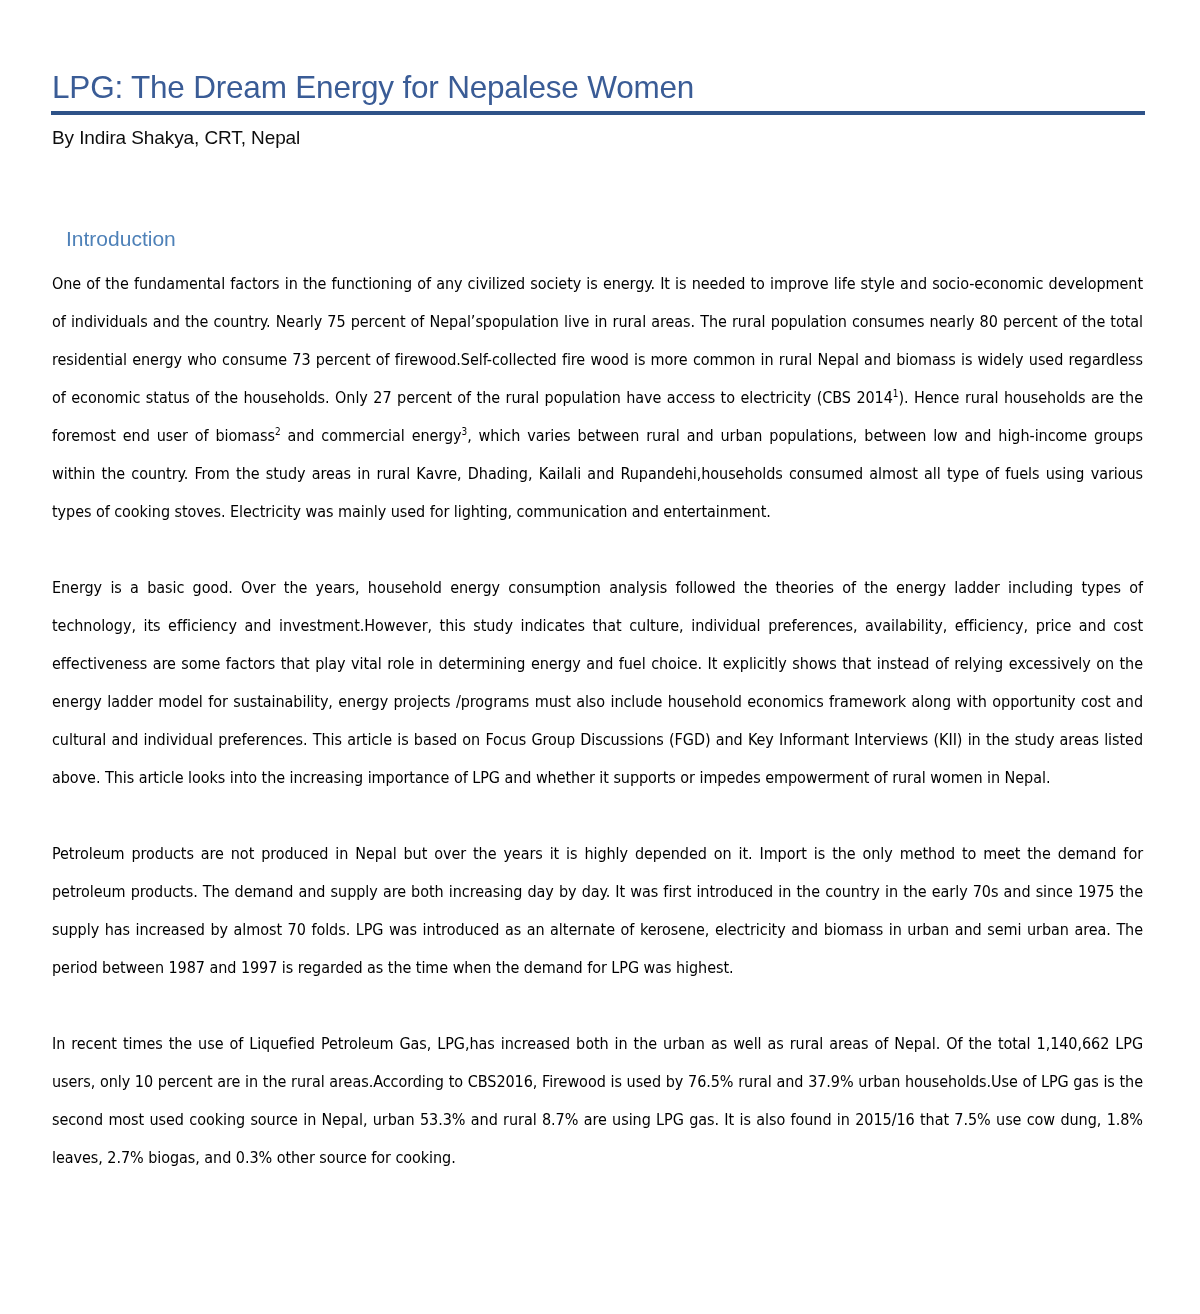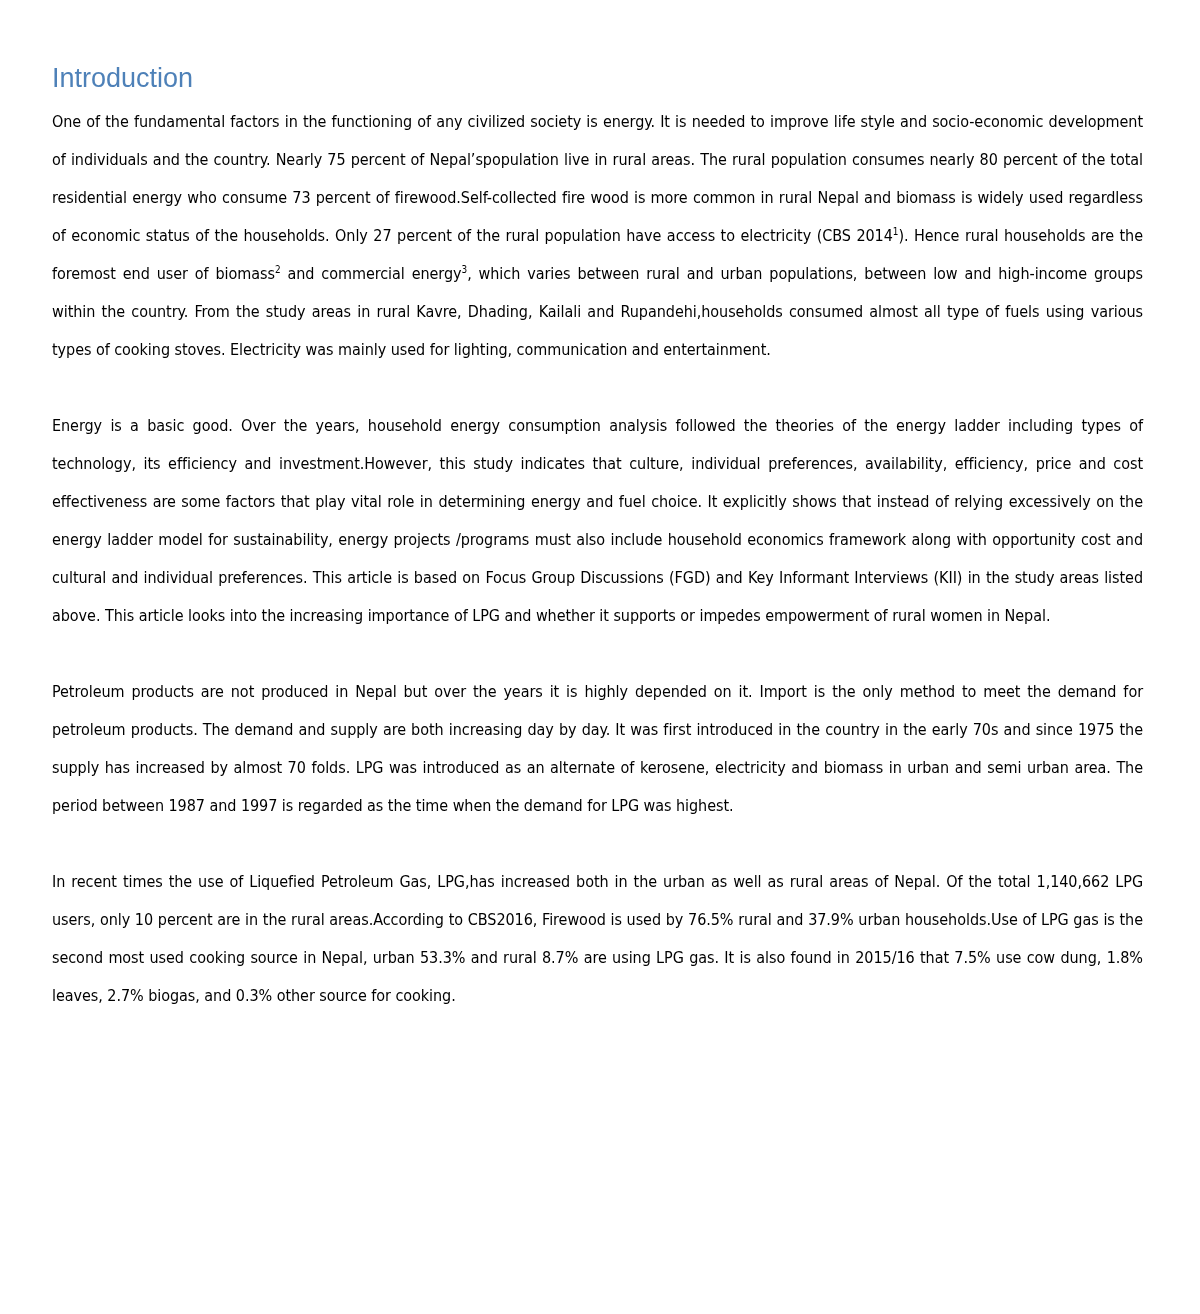--- a/index.html
+++ b/index.html
@@ -51,24 +51,24 @@
     font-weight: 400;
     color: #0d0d0d;
     margin: 12px 0 0 2px;
     line-height: 1.2;
     letter-spacing: -0.1px;
   }
 
   
   .section-heading {
     font-family: "Liberation Sans", sans-serif;
-    font-size: 27px;
+    font-size: 21px;
     font-weight: 400;
     color: #4E81B8;
-    margin: 0;
+    margin: 14px;
     padding: 0 0 0 2px;
     line-height: 1.2;
   }
   .heading-spacer { height: 62px; }
 
   
   .body-copy {
     margin-top: 9px;
   }
   .para {
@@ -89,20 +89,25 @@
     font-size: 0.62em;
     vertical-align: super;
     line-height: 0;
   }
 </style>
 </head>
 <body>
 
 <div class="page">
 
+  <div class="title-block">
+    <h1 class="doc-title">LPG: The Dream Energy for Nepalese Women</h1>
+    <div class="title-rule"></div>
+    <div class="byline">By Indira Shakya, CRT, Nepal</div>
+  </div>
 
   <div class="heading-spacer"></div>
 
   <h2 class="section-heading">Introduction</h2>
 
   <div class="body-copy">
     <p class="para">One of the fundamental factors in the functioning of any civilized society is energy. It is needed to improve life style and socio-economic development of individuals and the country. Nearly 75 percent of Nepal’spopulation live in rural areas. The rural population consumes nearly 80 percent of the total residential energy who consume 73 percent of firewood.Self-collected fire wood is more common in rural Nepal and biomass is widely used regardless of economic status of the households. Only 27 percent of the rural population have access to electricity (CBS 2014<sup>1</sup>). Hence rural households are the foremost end user of biomass<sup>2</sup> and commercial energy<sup>3</sup>, which varies between rural and urban populations, between low and high-income groups within the country. From the study areas in rural Kavre, Dhading, Kailali and Rupandehi,households consumed almost all type of fuels using various types of cooking stoves. Electricity was mainly used for lighting, communication and entertainment.</p>
     <p class="para">Energy is a basic good. Over the years, household energy consumption analysis followed the theories of the energy ladder including types of technology, its efficiency and investment.However, this study indicates that culture, individual preferences, availability, efficiency, price and cost effectiveness are some factors that play vital role in determining energy and fuel choice. It explicitly shows that instead of relying excessively on the energy ladder model for sustainability, energy projects /programs must also include household economics framework along with opportunity cost and cultural and individual preferences. This article is based on Focus Group Discussions (FGD) and Key Informant Interviews (KII) in the study areas listed above. This article looks into the increasing importance of LPG and whether it supports or impedes empowerment of rural women in Nepal.</p>
     <p class="para">Petroleum products are not produced in Nepal but over the years it is highly depended on it. Import is the only method to meet the demand for petroleum products. The demand and supply are both increasing day by day. It was first introduced in the country in the early 70s and since 1975 the supply has increased by almost 70 folds. LPG was introduced as an alternate of kerosene, electricity and biomass in urban and semi urban area. The period between 1987 and 1997 is regarded as the time when the demand for LPG was highest.</p>
     <p class="para">In recent times the use of Liquefied Petroleum Gas, LPG,has increased both in the urban as well as rural areas of Nepal. Of the total 1,140,662 LPG users, only 10 percent are in the rural areas.According to CBS2016, Firewood is used by 76.5% rural and 37.9% urban households.Use of LPG gas is the second most used cooking source in Nepal, urban 53.3% and rural 8.7% are using LPG gas. It is also found in 2015/16 that 7.5% use cow dung, 1.8% leaves, 2.7% biogas, and 0.3% other source for cooking.</p>

